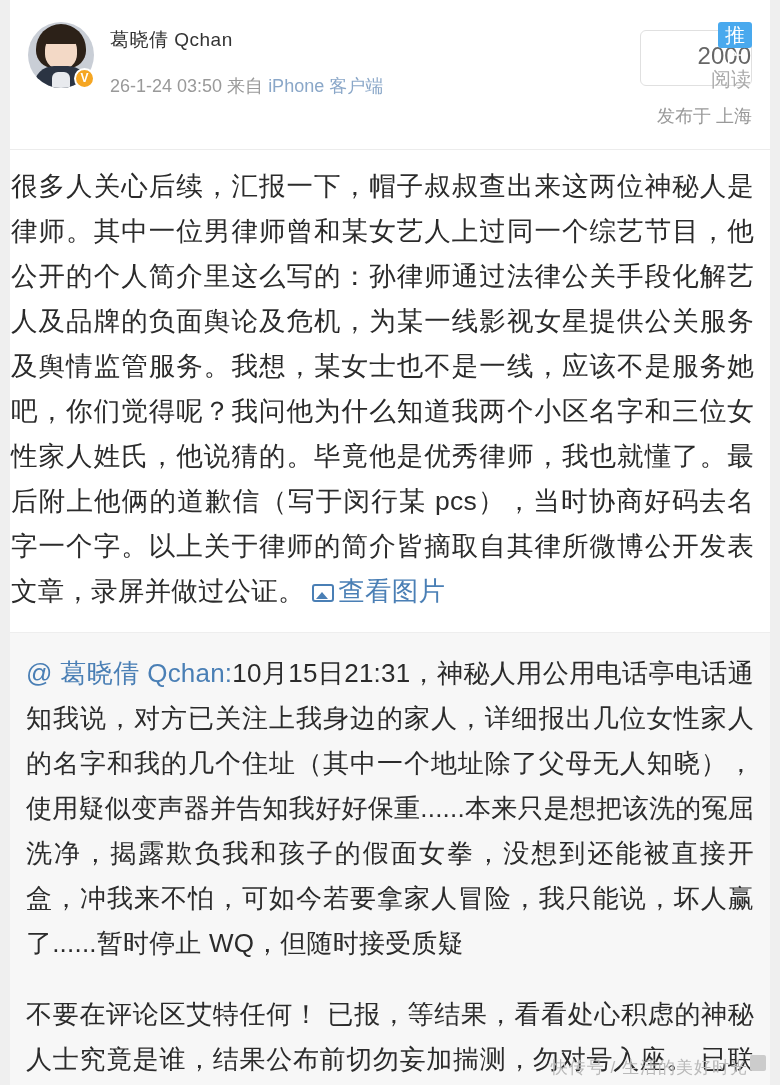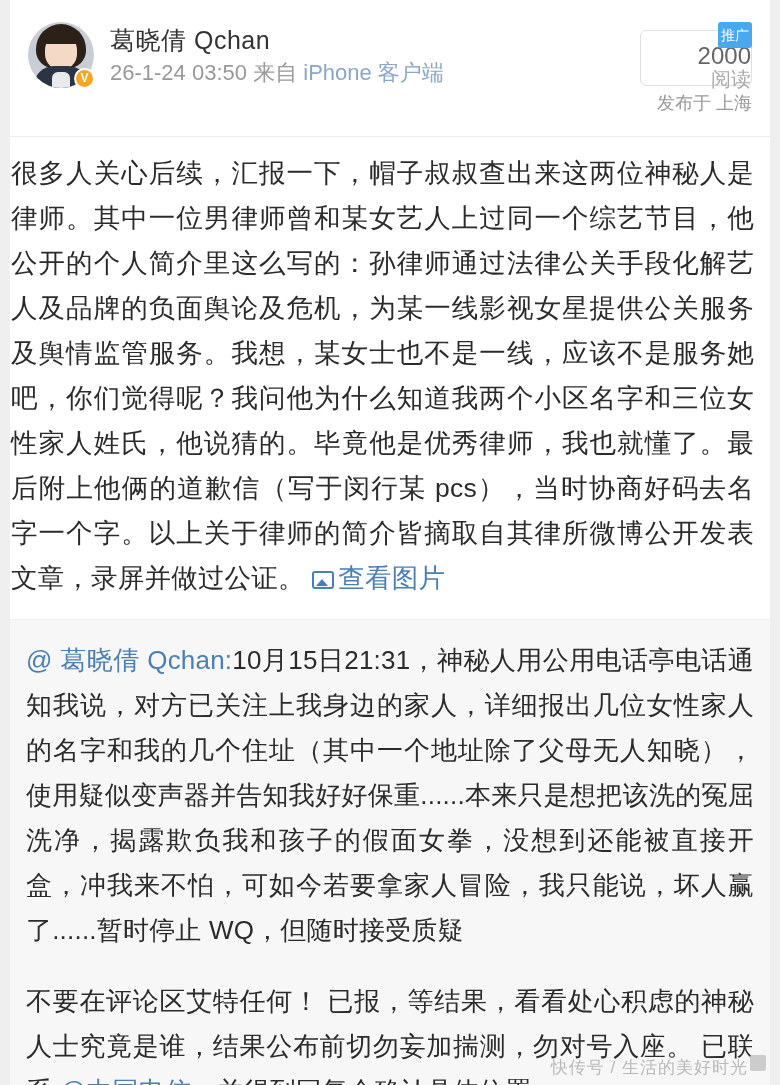--- a/index.html
+++ b/index.html
@@ -116,29 +116,29 @@
     line-height: 17px;
     text-align: center;
     font-weight: bold;
   }
   .header-texts {
     flex: 1 1 auto;
     min-width: 0;
     padding-top: 2px;
   }
   .nickname {
-    font-size: 25px;
+    font-size: 19px;
     line-height: 32px;
     color: #333333;
     font-weight: 500;
     letter-spacing: 0.5px;
   }
   .meta-line {
-    margin-top: 4px;
-    font-size: 22px;
+    margin-top: 17px;
+    font-size: 18px;
     line-height: 26px;
     color: #999999;
     white-space: nowrap;
   }
   .meta-line .src {
     color: #8aa7c8;
   }
   .region-line {
     margin-top: 4px;
     font-size: 18px;
@@ -171,21 +171,21 @@
     color: #aaaaaa;
   }
   .ad-tag {
     position: absolute;
     right: 18px;
     top: 22px;
     width: 34px;
     height: 26px;
     background: #49a9ee;
     color: #ffffff;
-    font-size: 14px;
+    font-size: 20px;
     line-height: 26px;
     text-align: center;
     border-radius: 3px;
   }
 
   .divider {
     height: 1px;
     background: #ececec;
     margin: 8px 0 0 0;
   }

